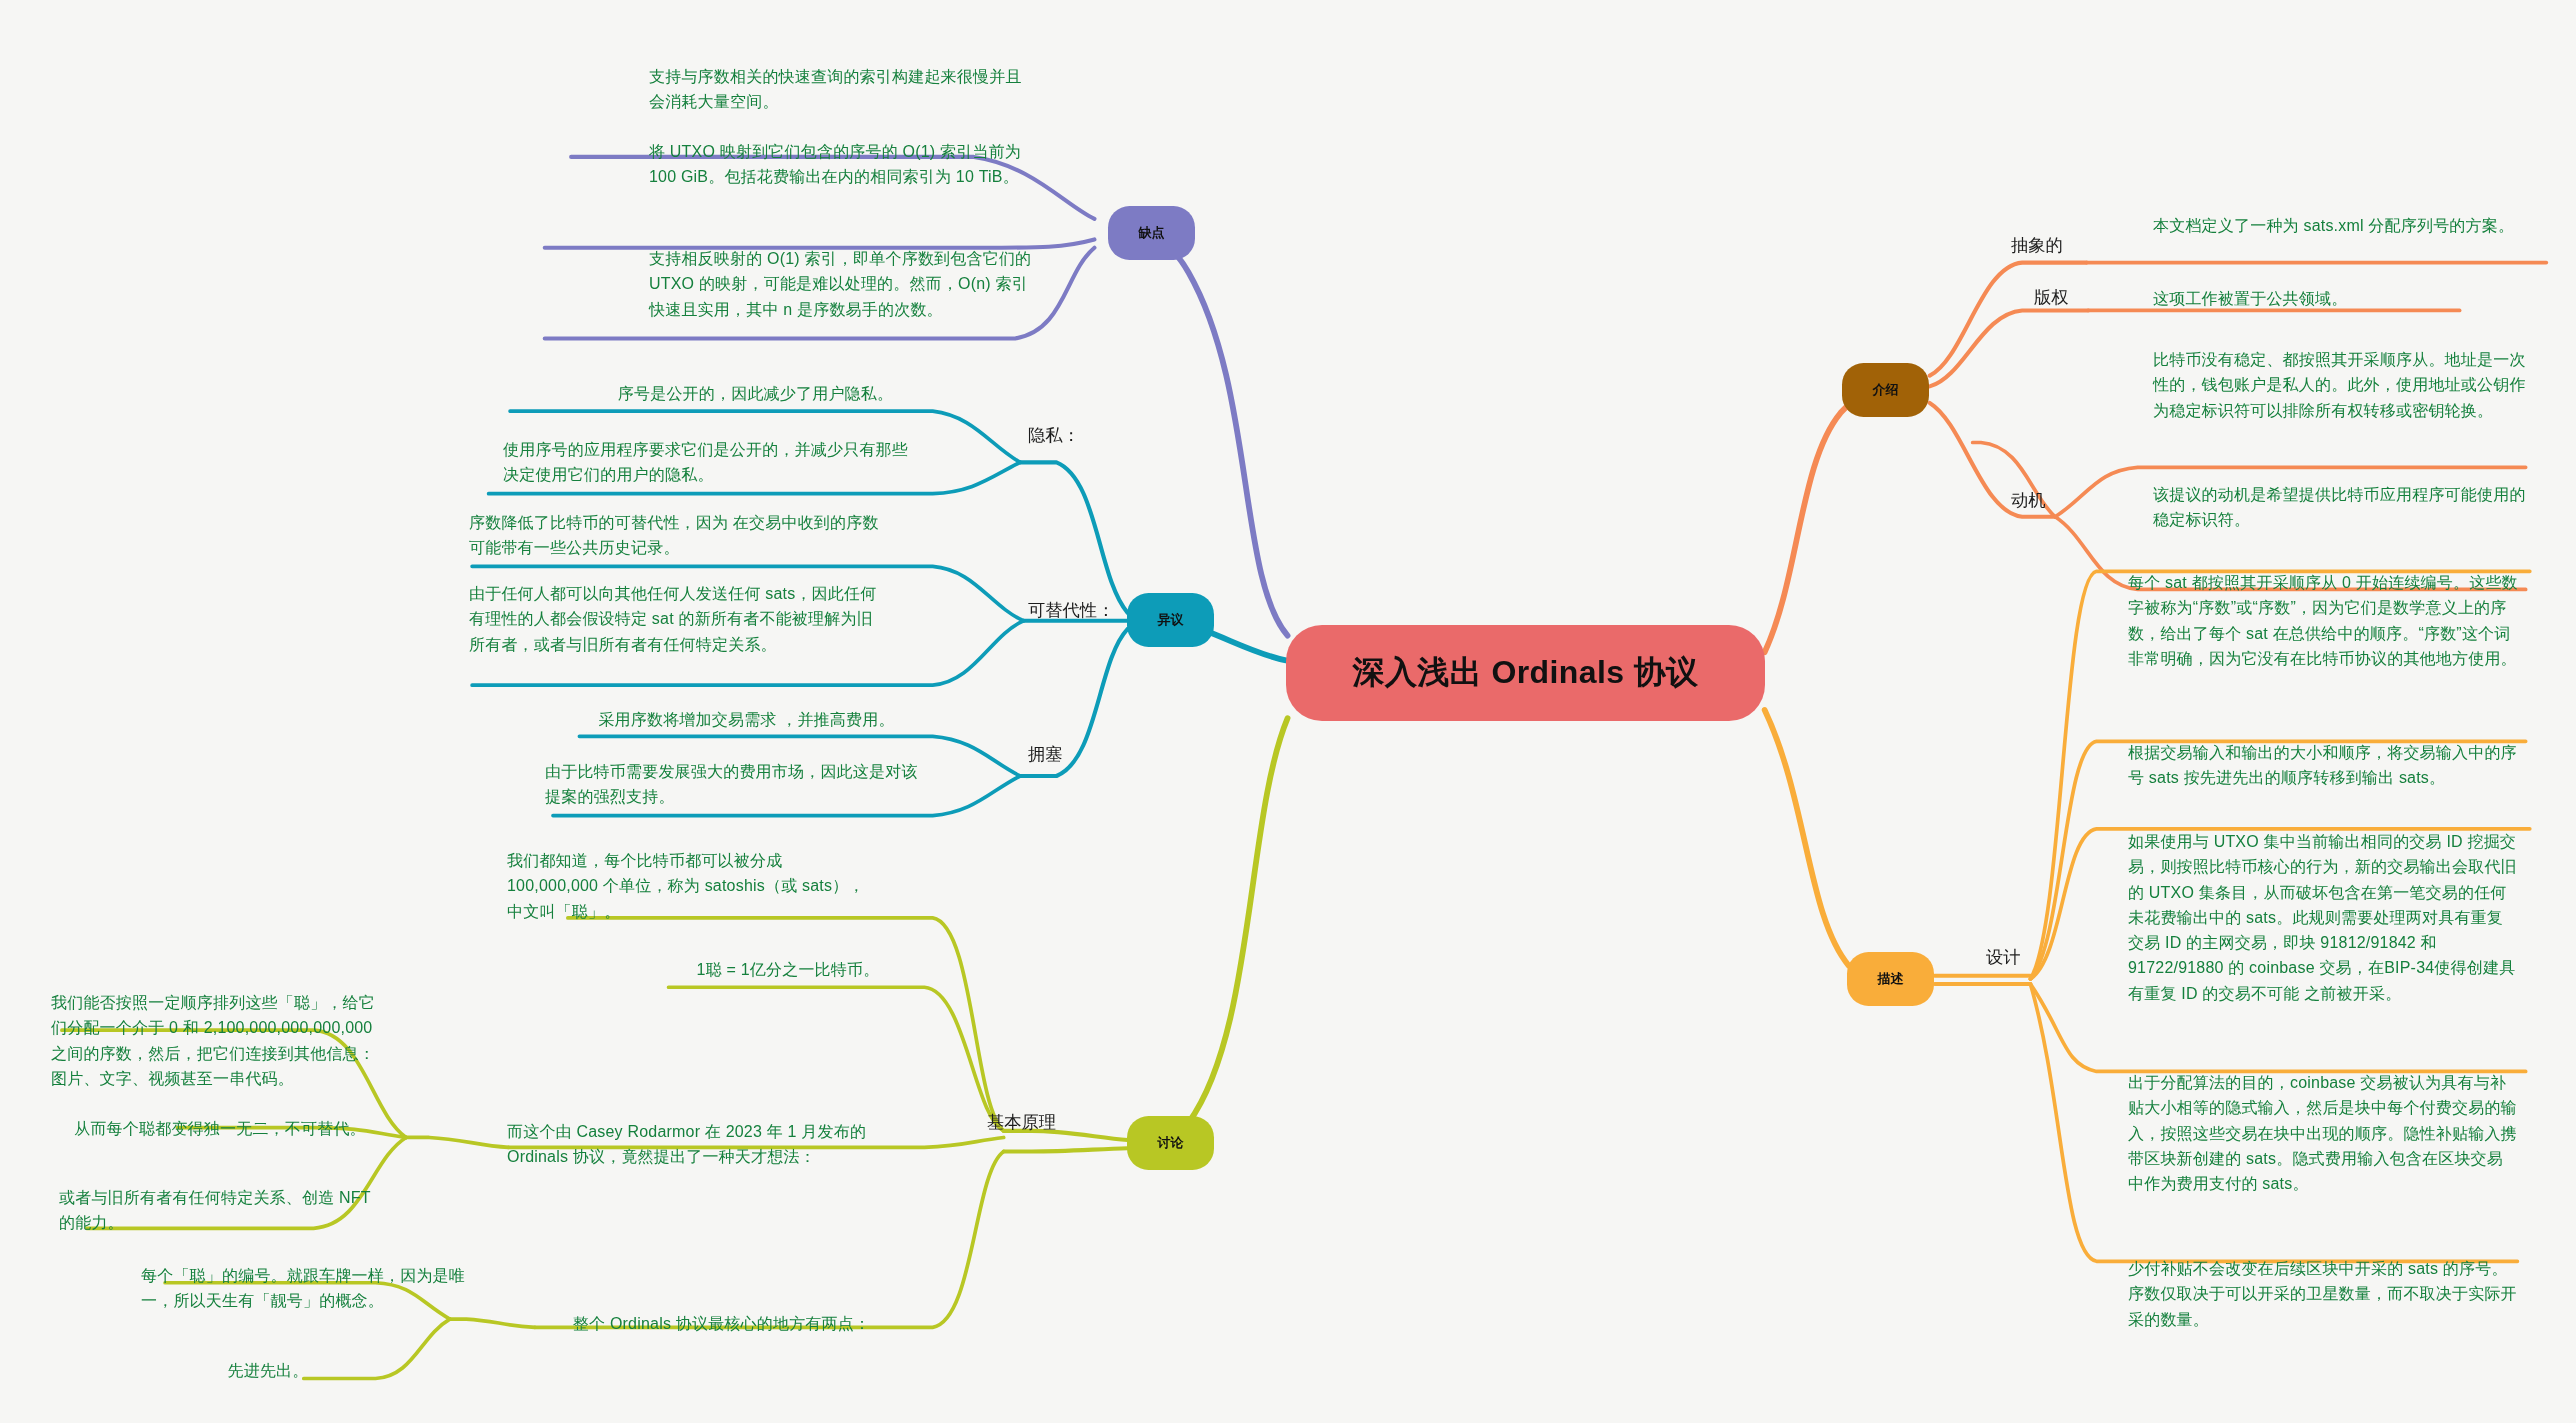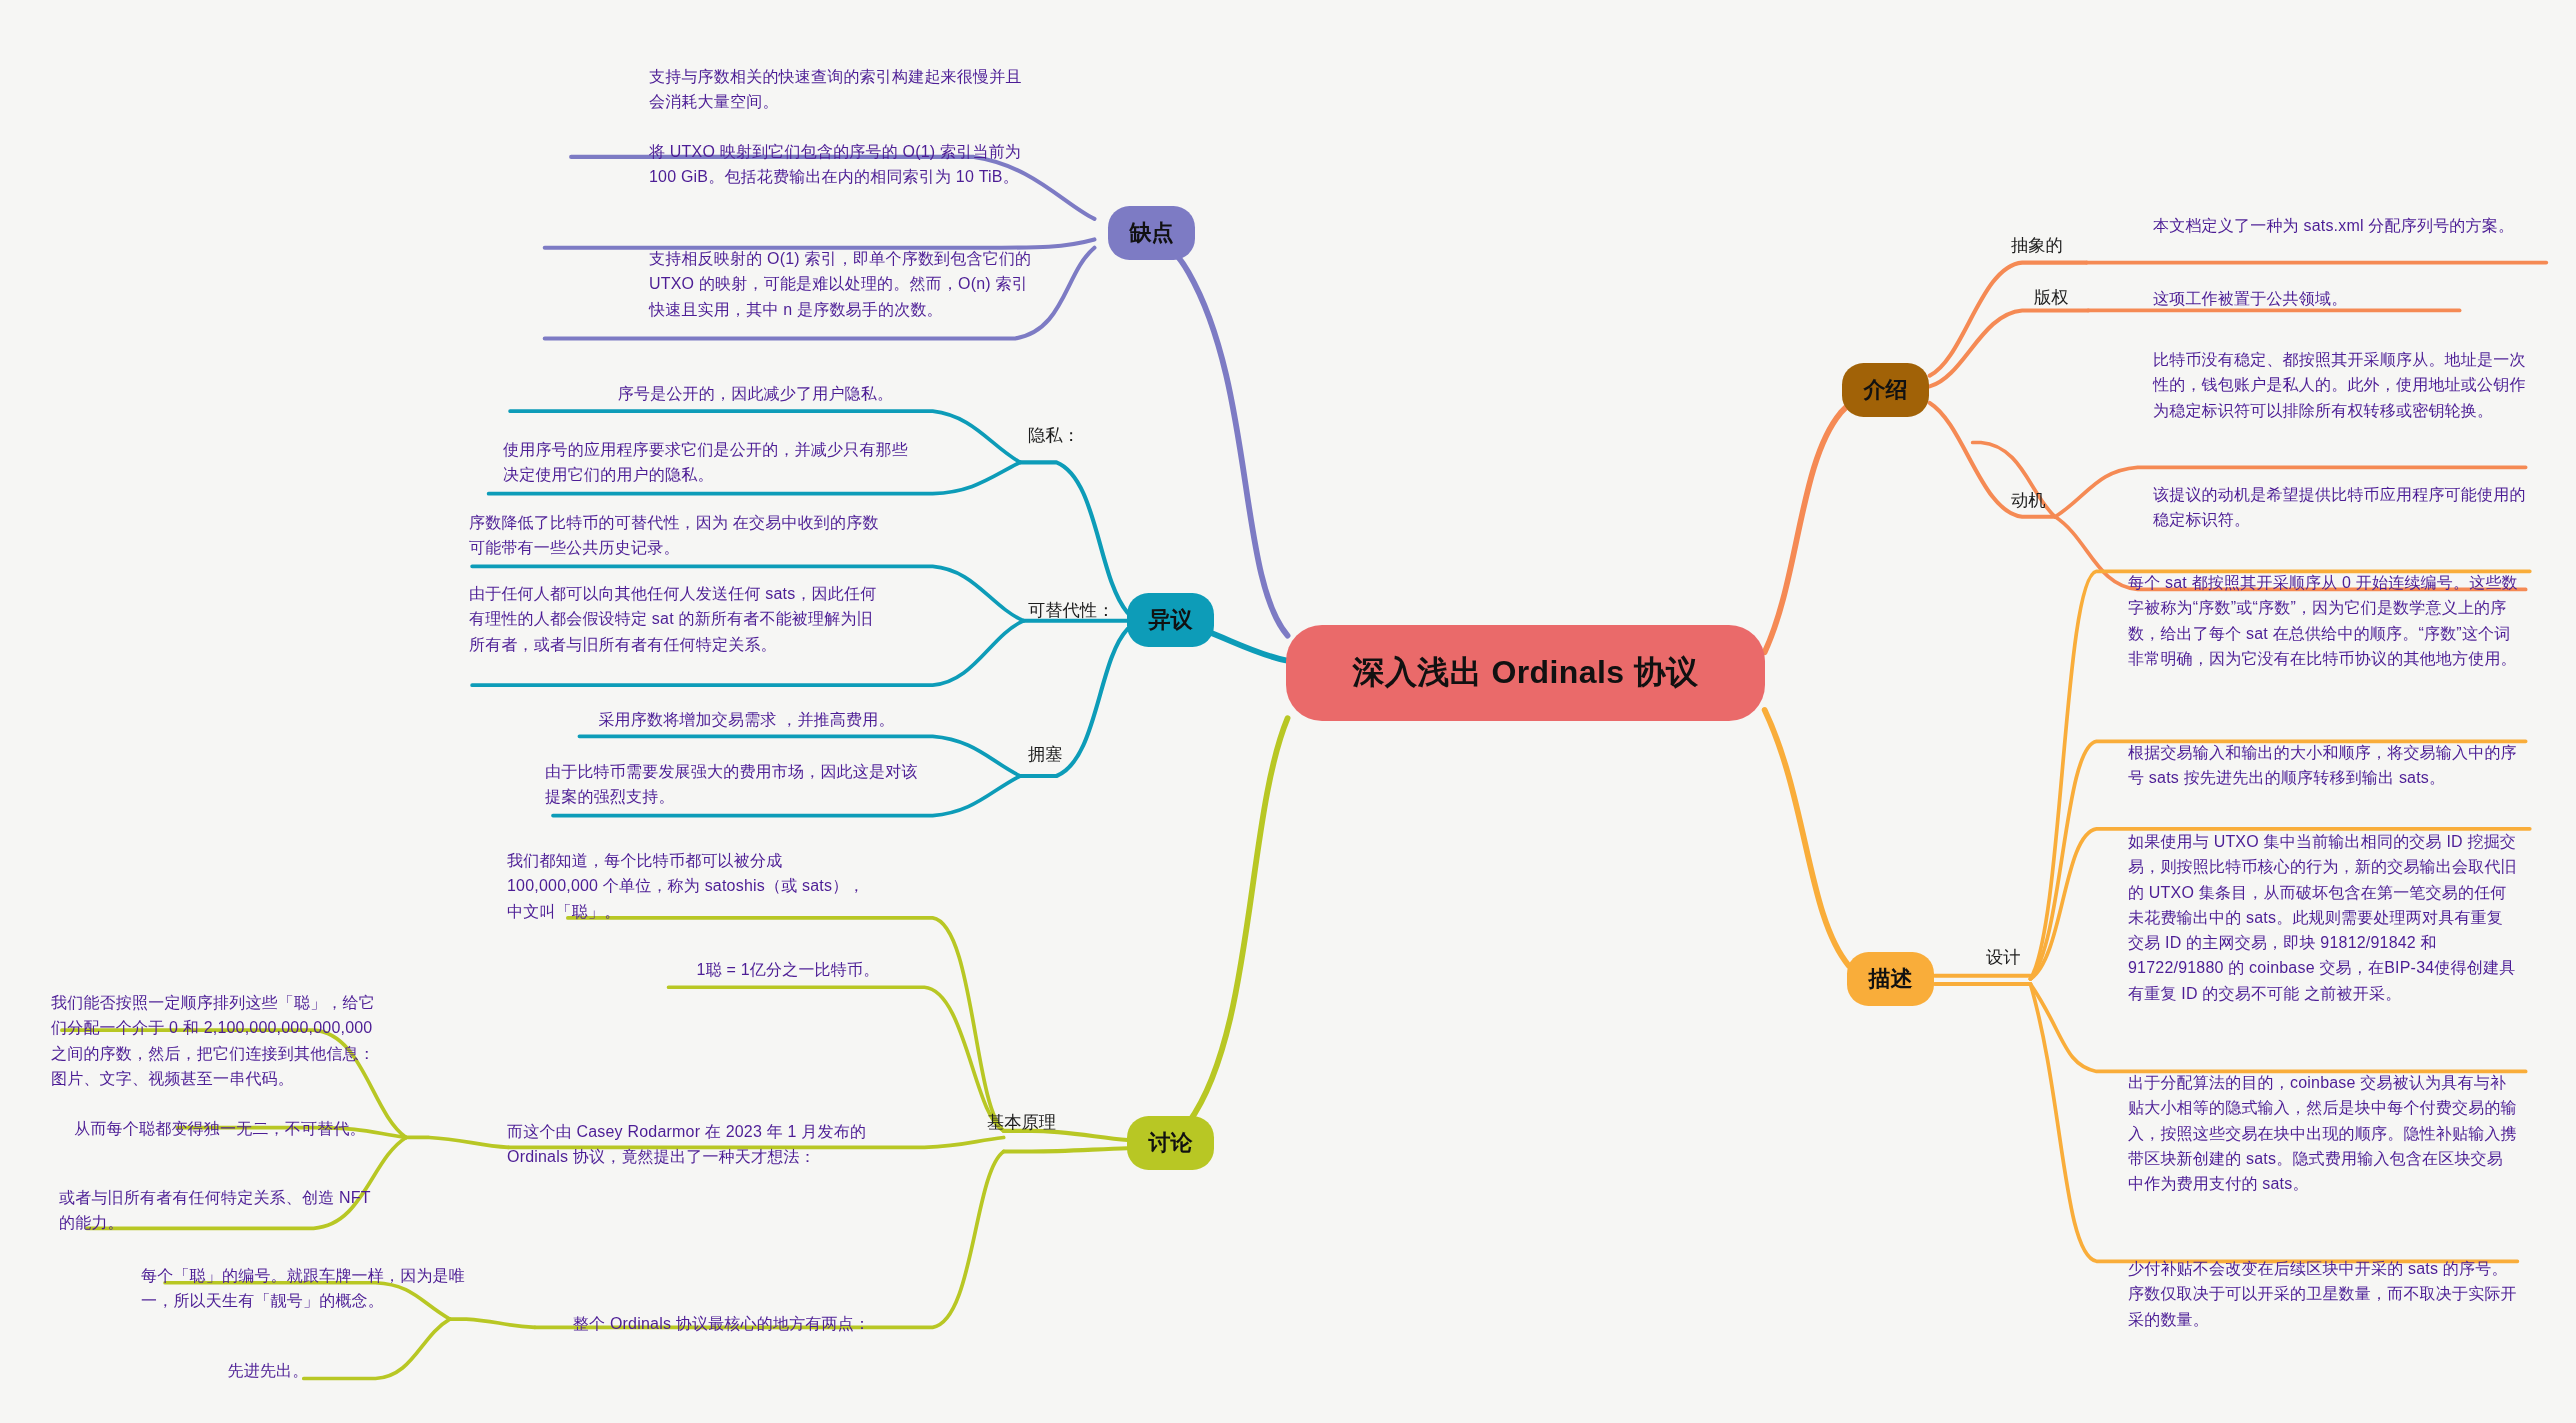--- a/index.html
+++ b/index.html
@@ -43,21 +43,21 @@
     color: #111;
     padding: 11.6px 21.5px;
     letter-spacing: 0.4px;
   }
   
   .branch {
     border-radius: 21.5px;
     display: flex;
     align-items: center;
     justify-content: center;
-    font-size: 22px;
+    font-size: 13px;
     font-weight: 600;
     color: #111;
     text-align: center;
     line-height: 1.2;
   }
   .branch.purple { background: #7d7bc4; }
   .branch.teal   { background: #0d9cb8; }
   .branch.olive  { background: #b8c724; }
   .branch.orange { background: #a16207; }
   .branch.amber  { background: #f9ad3a; }
@@ -66,21 +66,21 @@
   .sublabel {
     font-size: 17.3px;
     color: #1c1c1c;
     line-height: 1.35;
     white-space: nowrap;
   }
   
   .leaf {
     font-size: 16px;
     line-height: 1.58;
-    color: #4c1d95;
+    color: #15803d;
     letter-spacing: 0.2px;
     word-break: break-word;
   }
   .leaf.center { text-align: center; }
   .leaf.left   { text-align: left; }
 </style>
 </head>
 <body>
 
 <div id="canvas">

